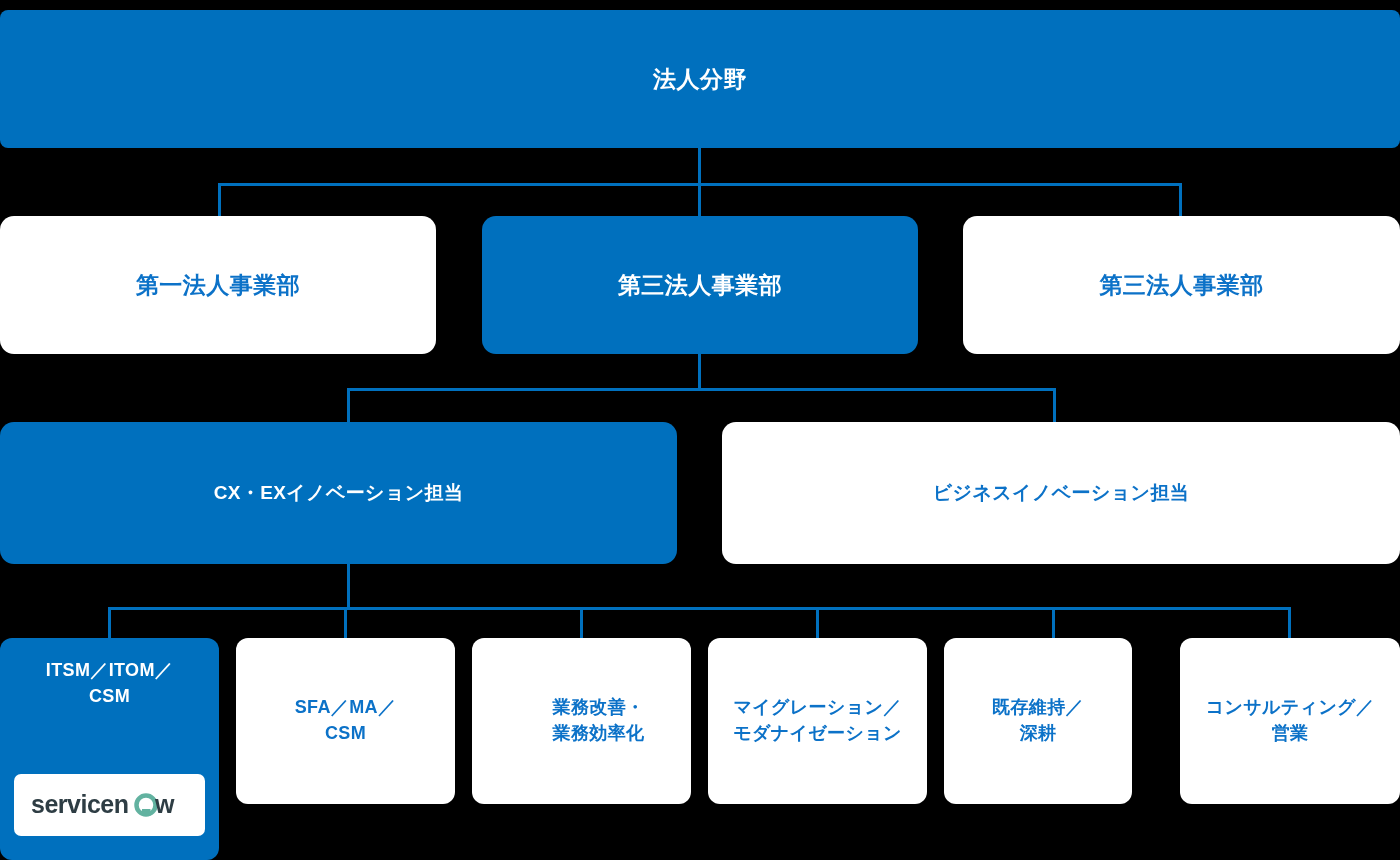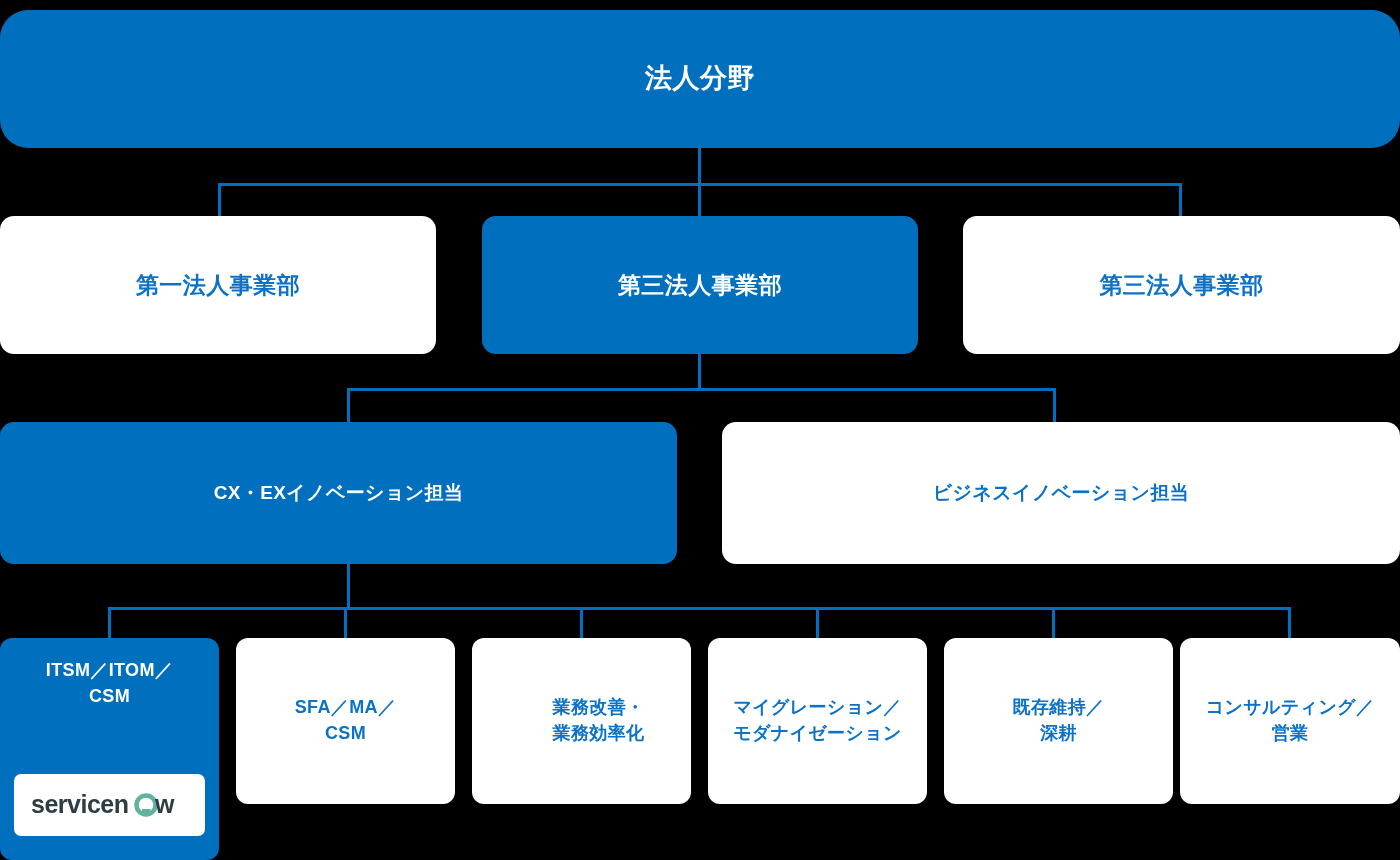--- a/index.html
+++ b/index.html
@@ -40,23 +40,23 @@
     background: #ffffff;
     color: #0C72C8;
   }
   .node .label {
     display: block;
     white-space: pre-line;
   }
 
   
   .lvl-root {
-    font-size: 27px;
+    font-size: 23px;
     font-weight: 700;
-    border-radius: 28px;
+    border-radius: 8px;
   }
   .lvl-2 {
     font-size: 23px;
     font-weight: 700;
   }
   .lvl-3 {
     font-size: 19px;
     font-weight: 700;
   }
   .lvl-4 {
@@ -158,21 +158,21 @@
   <div class="node outline lvl-4" style="left:472px; top:638px; width:219px; height:166px;padding-left:42px;">
     <span class="label">業務改善・
 業務効率化</span>
   </div>
 
   <div class="node outline lvl-4" style="left:708px; top:638px; width:219px; height:166px;">
     <span class="label">マイグレーション／
 モダナイゼーション</span>
   </div>
 
-  <div class="node outline lvl-4" style="left:944px; top:638px; width:229px; height:166px;">
+  <div class="node outline lvl-4" style="left:944px; top:638px; width:188px; height:166px;">
     <span class="label">既存維持／
 深耕</span>
   </div>
 
   <div class="node outline lvl-4" style="left:1180px; top:638px; width:220px; height:166px;">
     <span class="label">コンサルティング／
 営業</span>
   </div>
 
 </div>

